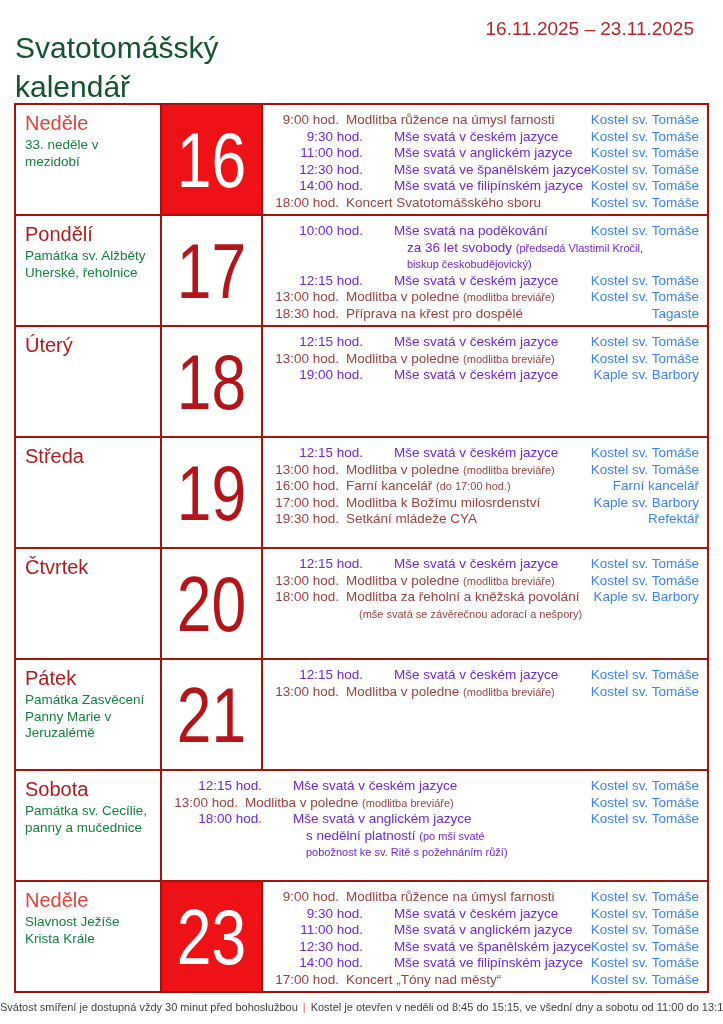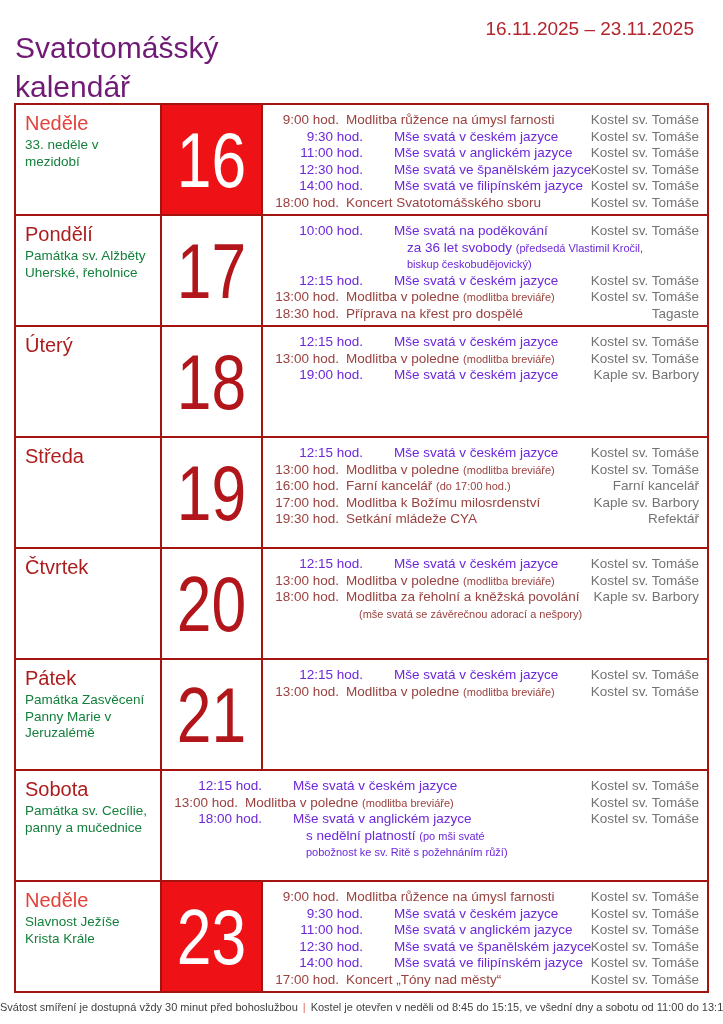--- a/index.html
+++ b/index.html
@@ -2,21 +2,21 @@
 <html><head>
 <meta charset="utf-8">
 <style>
   html,body{margin:0;padding:0;}
   body{
     width:723px;height:1024px;position:relative;background:#ffffff;
     font-family:"Liberation Sans", sans-serif;overflow:hidden;
   }
   .title{
     position:absolute;left:15px;top:8px;width:250px;
-    font-size:30px;line-height:39px;color:#701a75;font-weight:400;
+    font-size:30px;line-height:39px;color:#14532d;font-weight:400;
   }
   .range{
     position:absolute;right:29px;top:18px;
     font-size:19px;color:#b3242c;font-weight:400;
   }
   .cal{
     position:absolute;left:14px;top:103px;width:695px;height:890px;
     border:2.5px solid #a31310;box-sizing:border-box;
     display:flex;flex-direction:column;background:#fff;
   }
@@ -31,21 +31,21 @@
   .day-subtitle{display:block;font-size:13.5px;line-height:16.5px;color:#15803d;margin-top:2px;}
   .date-number{display:inline-block;font-size:78px;line-height:1;color:#b2161a;transform:scaleX(0.8);}
   .row.sunday .c2{background:#ee1216;}
   .row.sunday .date-number{color:#ffffff;}
   .event{display:flex;align-items:flex-start;font-size:13.5px;line-height:16.5px;}
   .time{width:70px;flex:none;text-align:right;}
   .titles{flex:1;min-width:0;padding-left:7px;}
   .titles .line{white-space:nowrap;}
   .titles .line.cont{padding-left:13px;}
   .small{font-size:11px;}
-  .loc{flex:none;margin-left:auto;padding-left:6px;color:#737373;text-align:right;white-space:nowrap;}
+  .loc{flex:none;margin-left:auto;padding-left:6px;color:#3b82f6;text-align:right;white-space:nowrap;}
   .event.bright .time,.event.bright .titles{color:#6d28d9;margin-left:24px;}
   .event.dark .time,.event.dark .titles{color:#9a423f;}
   footer{
     position:absolute;left:0;right:0;top:1000px;text-align:center;
     font-size:11px;line-height:15px;color:#3f3f3f;white-space:nowrap;
   }
   .sep{color:#e2625c;margin:0 5px;}
 </style>
 </head>
 <body>

